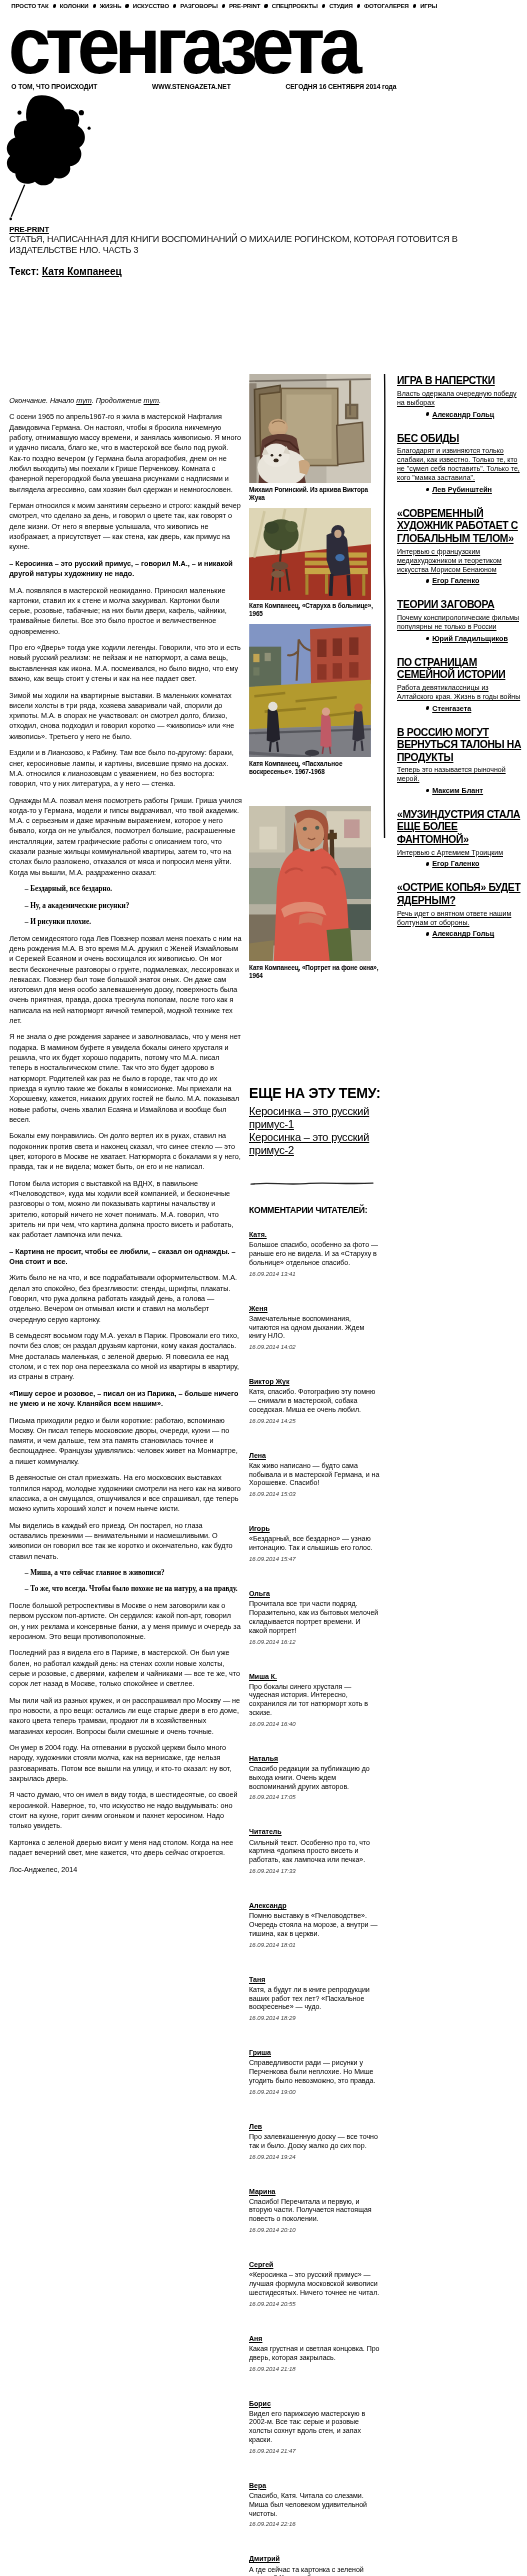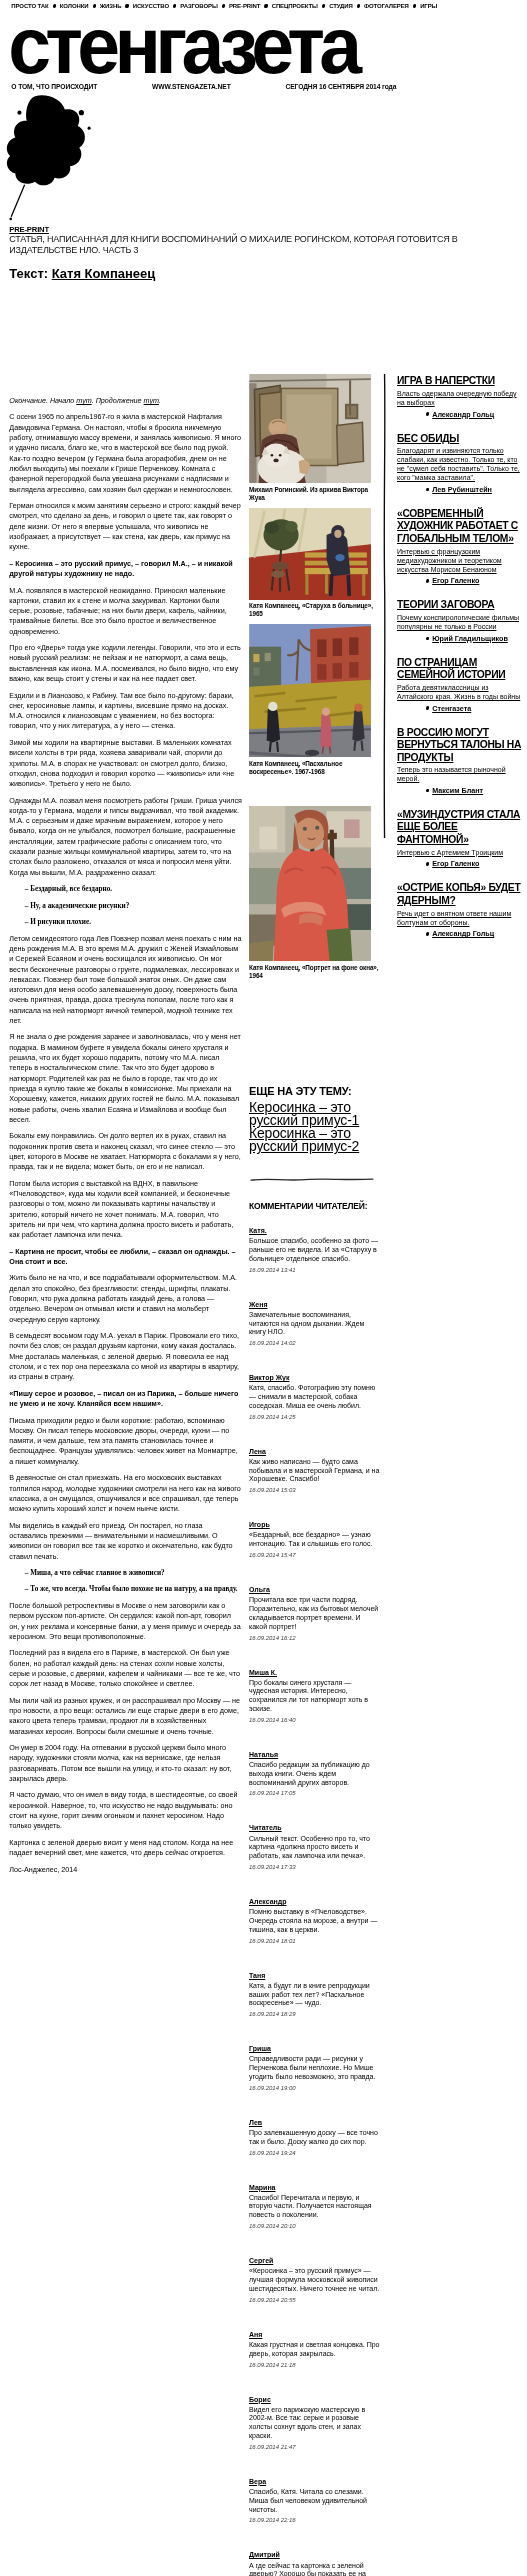--- a/index.html
+++ b/index.html
@@ -20,40 +20,40 @@
         letter-spacing:-5.7px;transform:scaleY(1.03);transform-origin:left top;white-space:nowrap;}
   .tagline{position:absolute;top:83px;left:11.3px;width:385px;display:flex;justify-content:space-between;
         font-weight:bold;font-size:6.7px;letter-spacing:-0.1px;}
   .blot-wrap{position:absolute;top:92px;left:4.1px;}
 
   
   .article-head{position:absolute;top:225px;left:9.3px;width:512px;}
   .section-label{font-weight:bold;font-size:7.7px;text-decoration:underline;display:inline-block;letter-spacing:-0.2px;}
   h1.title{margin:0.5px 0 2.6px;font-size:24px;line-height:25px;font-weight:bold;letter-spacing:-0.8px;}
   .subtitle{font-size:9px;line-height:10.8px;letter-spacing:-0.2px;color:#111;width:497px;}
-  .byline{margin-top:10.8px;font-weight:bold;font-size:13px;}
+  .byline{margin-top:10.8px;font-weight:bold;font-size:10px;}
   .byline a{text-decoration:underline;}
 
   
   .left-col{position:absolute;top:396px;left:9.3px;width:233px;font-size:7.2px;line-height:10.3px;}
   .left-col p{margin:0 0 6.2px;}
   .lede{font-style:italic;}
   .lede a{}
   p.t-d{font-weight:bold;margin-left:15.5px;font-family:Liberation Serif, serif;}
   p.t-q{font-weight:bold;}
 
   
   .mid-col{position:absolute;top:374px;left:249px;width:136px;}
   .art-img{width:122px;cursor:pointer;}
   .art-img svg{display:block;}
   .caption{font-weight:bold;font-size:6.4px;line-height:8.2px;margin:2.6px 0 5.7px;width:132px;letter-spacing:-0.1px;}
   .img-gap{margin-top:30px;}
   .more{margin-top:105px;}
-  .more-label{font-weight:bold;font-size:11px;margin-bottom:4.1px;letter-spacing:-0.2px;}
-  .more a{display:block;font-size:14px;line-height:13px;letter-spacing:-0.2px;}
+  .more-label{font-weight:bold;font-size:14px;margin-bottom:4.1px;letter-spacing:-0.2px;}
+  .more a{display:block;font-size:11px;line-height:13px;letter-spacing:-0.2px;}
   .divider-wrap{margin:21.6px 0 16.5px;}
   .comments-heading{font-weight:bold;font-size:8.5px;letter-spacing:-0.2px;margin-bottom:15.5px;}
   .comment{margin-bottom:27px;width:131px;}
   .comment-author{font-weight:bold;font-size:7px;text-decoration:underline;display:inline-block;}
   .comment-text{font-size:7px;line-height:8.8px;margin-top:2.1px;}
   .comment-date{font-style:italic;font-size:6px;color:#3d3d3d;margin-top:3.1px;}
 
   
   .vline{position:absolute;left:383px;top:374px;}
 
@@ -154,23 +154,23 @@
   <p class="t-p">С осени 1965 по апрель1967-го я жила в мастерской Нафталия Давидовича Германа. Он настоял, чтобы я бросила никчемную работу, отнимавшую массу времени, и занялась живописью. Я много и удачно писала, благо же, что в мастерской все было под рукой. Как-то поздно вечером (у Германа была агорафобия, днем он не любил выходить) мы поехали к Грише Перченкову. Комната с фанерной перегородкой была увешана рисунками с надписями и выглядела агрессивно, сам хозяин был сдержан и немногословен.</p>
 
   <p class="t-p">Герман относился к моим занятиям серьезно и строго: каждый вечер смотрел, что сделано за день, и говорил о цвете так, как говорят о деле жизни. От него я впервые услышала, что живопись не изображает, а присутствует — как стена, как дверь, как примус на кухне.</p>
 
   <p class="t-q">– Керосинка – это русский примус, – говорил М.А., – и никакой другой натуры художнику не надо.</p>
 
   <p class="t-p">М.А. появлялся в мастерской неожиданно. Приносил маленькие картонки, ставил их к стене и молча закуривал. Картонки были серые, розовые, табачные; на них были двери, кафель, чайники, трамвайные билеты. Все это было простое и величественное одновременно.</p>
 
   <p class="t-p">Про его «Дверь» тогда уже ходили легенды. Говорили, что это и есть новый русский реализм: не пейзаж и не натюрморт, а сама вещь, выставленная как икона. М.А. посмеивался, но было видно, что ему важно, как вещь стоит у стены и как на нее падает свет.</p>
 
+  <p class="t-p">Зимой мы ходили на квартирные выставки. В маленьких комнатах висели холсты в три ряда, хозяева заваривали чай, спорили до хрипоты. М.А. в спорах не участвовал: он смотрел долго, близко, отходил, снова подходил и говорил коротко — «живопись» или «не живопись». Третьего у него не было.</p>
+
   <p class="t-p">Ездили и в Лианозово, к Рабину. Там все было по-другому: бараки, снег, керосиновые лампы, и картины, висевшие прямо на досках. М.А. относился к лианозовцам с уважением, но без восторга: говорил, что у них литература, а у него — стенка.</p>
-
-  <p class="t-p">Зимой мы ходили на квартирные выставки. В маленьких комнатах висели холсты в три ряда, хозяева заваривали чай, спорили до хрипоты. М.А. в спорах не участвовал: он смотрел долго, близко, отходил, снова подходил и говорил коротко — «живопись» или «не живопись». Третьего у него не было.</p>
 
   <p class="t-p">Однажды М.А. позвал меня посмотреть работы Гриши. Гриша учился когда-то у Германа, модели и гипсы выдрачивал, что твой академик. М.А. с серьезным и даже мрачным выражением, которое у него бывало, когда он не улыбался, посмотрел большие, раскрашенные инсталляции, затем графические работы с описанием того, что сказали разные жильцы коммунальной квартиры, затем то, что на столах было разложено, отказался от мяса и попросил меня уйти. Когда мы вышли, М.А. раздраженно сказал:</p>
 
   <p class="t-d">– Бездарный, все бездарно.</p>
 
   <p class="t-d">– Ну, а академические рисунки?</p>
 
   <p class="t-d">– И рисунки плохие.</p>
 
   <p class="t-p">Летом семидесятого года Лев Повзнер позвал меня поехать с ним на день рождения М.А. В это время М.А. дружил с Женей Измайловым и Сережей Есаяном и очень восхищался их живописью. Он мог вести бесконечные разговоры о грунте, подмалевках, лессировках и левкасах. Повзнер был тоже большой знаток оных. Он даже сам изготовил для меня особо залевкашенную доску, поверхность была очень приятная, правда, доска треснула пополам, после того как я написала на ней натюрморт яичной темперой, модной технике тех лет.</p>

